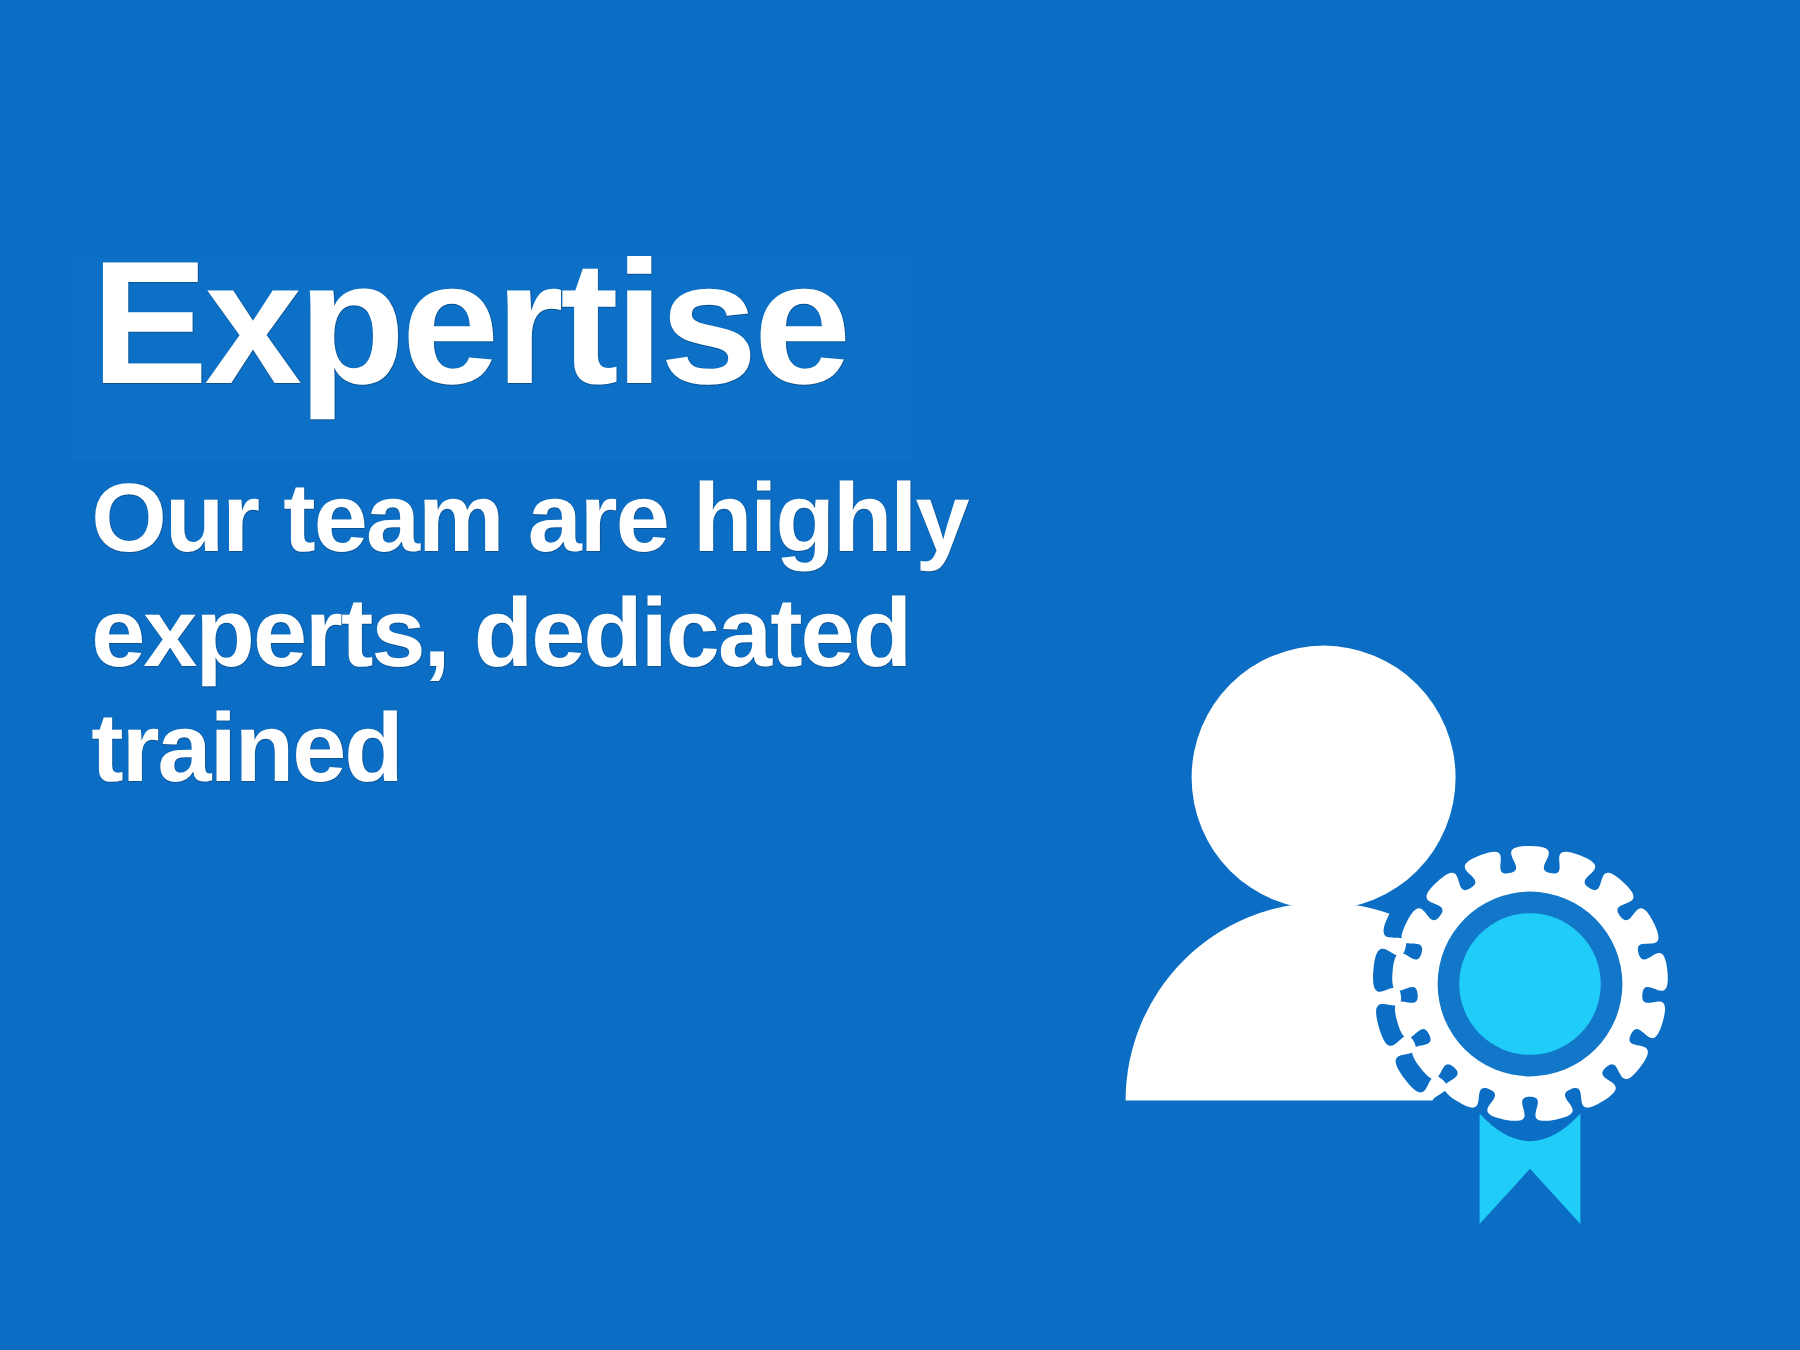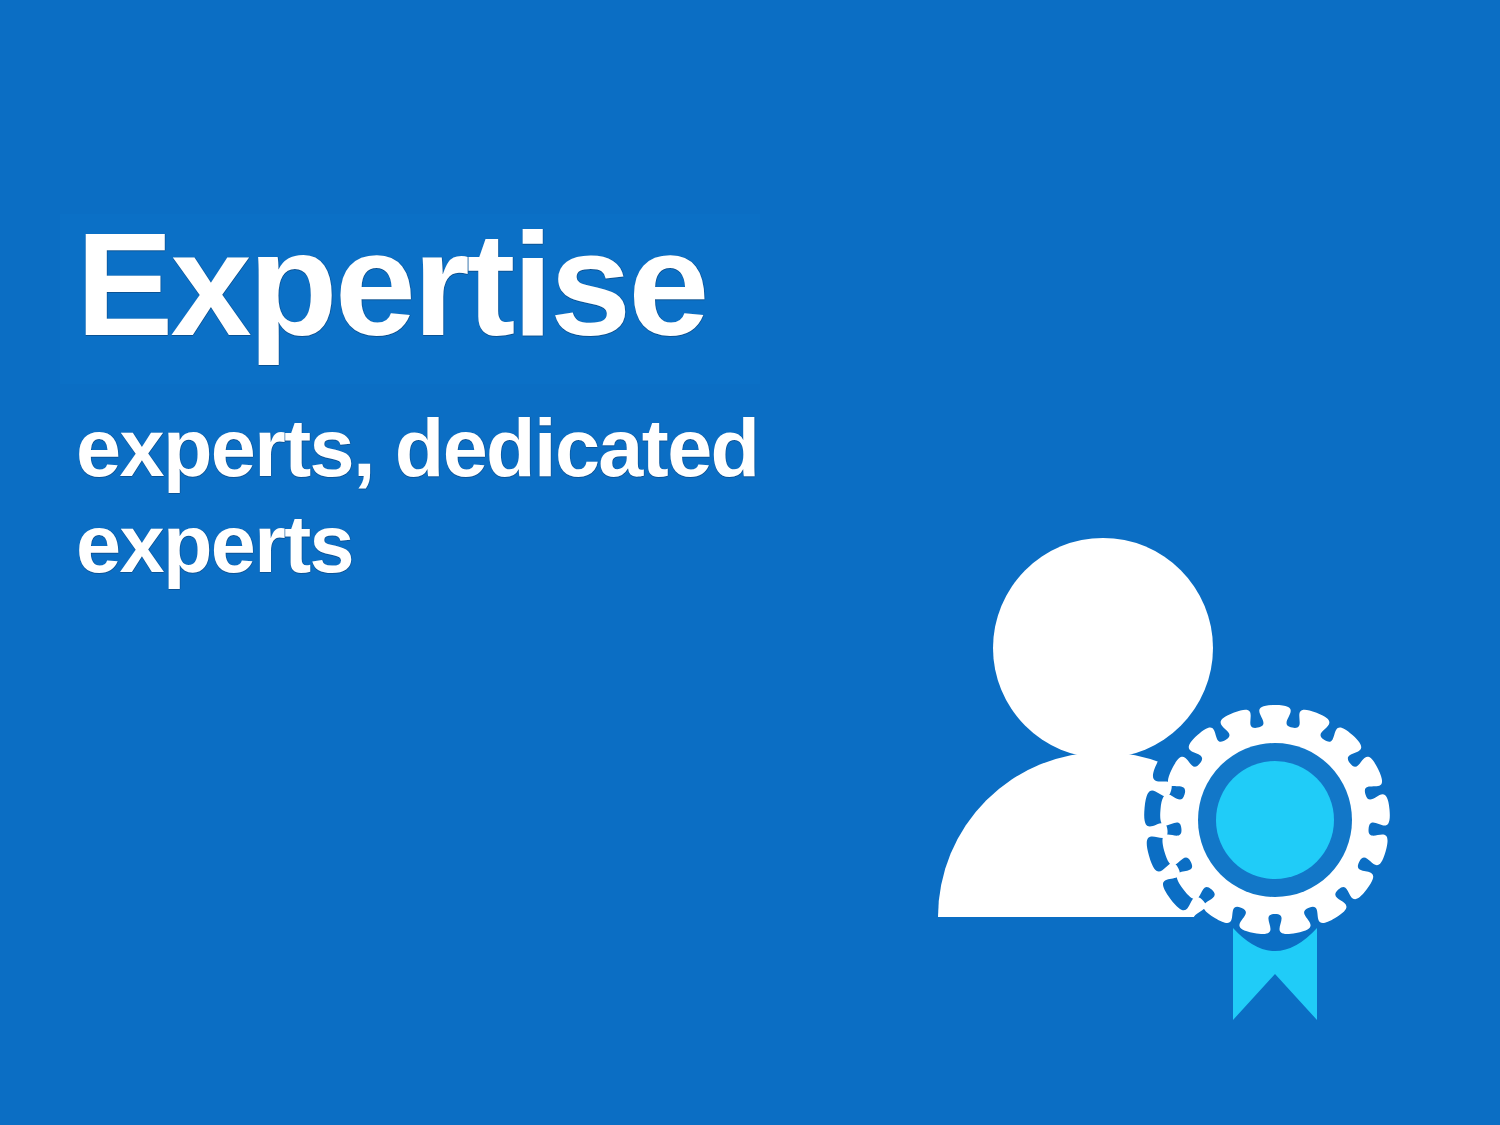--- a/index.html
+++ b/index.html
@@ -31,21 +31,21 @@
     top: 214px;
     width: 700px;
     height: 170px;
     background: #0D73C9;
     opacity: 0.55;
   }
 
   .text-block {
     position: absolute;
     left: 76px;
-    top: 212px;
+    top: 196px;
     width: 860px;
   }
 
   .headline {
     font-size: 146px;
     font-weight: bold;
     line-height: 1.0;
     color: #FFFFFF;
     letter-spacing: -3px;
     white-space: nowrap;
@@ -79,22 +79,23 @@
 <body>
 
 <div id="slide">
 
   <div class="heading-panel"></div>
 
   <div class="text-block">
     <h1 class="headline">Expertise</h1>
 
     <div class="subhead">
+      <span class="subhead-line">Our team are highly</span>
       <span class="subhead-line">experts, dedicated</span>
-      <span class="subhead-line">experts</span>
+      <span class="subhead-line">trained</span>
     </div>
   </div>
 
   <div id="icon-wrap">
     <svg viewBox="0 0 520 540" xmlns="http://www.w3.org/2000/svg">
       <defs>
 
         <mask id="personMask" maskUnits="userSpaceOnUse" x="0" y="0" width="520" height="540">
           <rect x="0" y="0" width="520" height="540" fill="#fff"></rect>
           <g id="badgeHalo" fill="#000">

